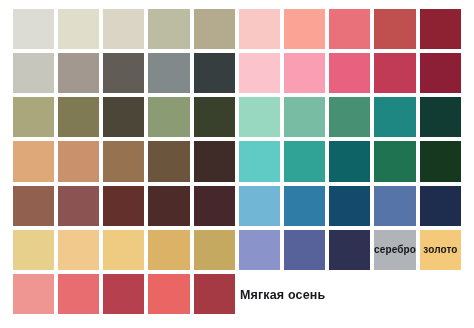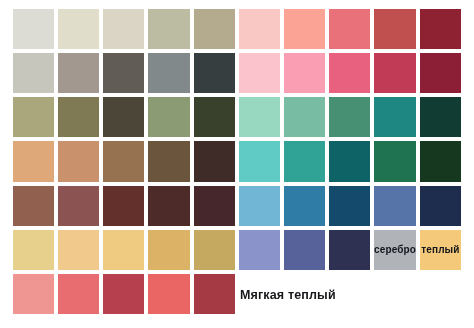--- a/index.html
+++ b/index.html
@@ -138,31 +138,31 @@
       <div class="swatch" style="background: rgb(238, 203, 129);"></div>
       <div class="swatch" style="background: rgb(220, 178, 102);"></div>
       <div class="swatch" style="background: rgb(198, 169, 96);"></div>
       <div class="swatch" style="background: rgb(139, 147, 203);"></div>
       <div class="swatch" style="background: rgb(87, 98, 155);"></div>
       <div class="swatch" style="background: rgb(47, 49, 82);"></div>
       <div class="swatch" style="background: rgb(176, 179, 184);">
         <span class="swatch-label">серебро</span>
       </div>
       <div class="swatch" style="background: rgb(244, 201, 122);">
-        <span class="swatch-label">теплый</span>
+        <span class="swatch-label">золото</span>
       </div>
       <div class="swatch" style="background: rgb(239, 150, 147);"></div>
       <div class="swatch" style="background: rgb(231, 109, 112);"></div>
       <div class="swatch" style="background: rgb(183, 64, 79);"></div>
       <div class="swatch" style="background: rgb(233, 102, 101);"></div>
       <div class="swatch" style="background: rgb(166, 58, 68);"></div>
       <div class="swatch empty"></div>
       <div class="swatch empty"></div>
       <div class="swatch empty"></div>
       <div class="swatch empty"></div>
       <div class="swatch empty"></div>
     </div>
 
   <div class="caption-block">
-    <div class="caption-line-1">Мягкая теплый</div>
+    <div class="caption-line-1">Мягкая осень</div>
   </div>
 
 </div>
 
 </body></html>

